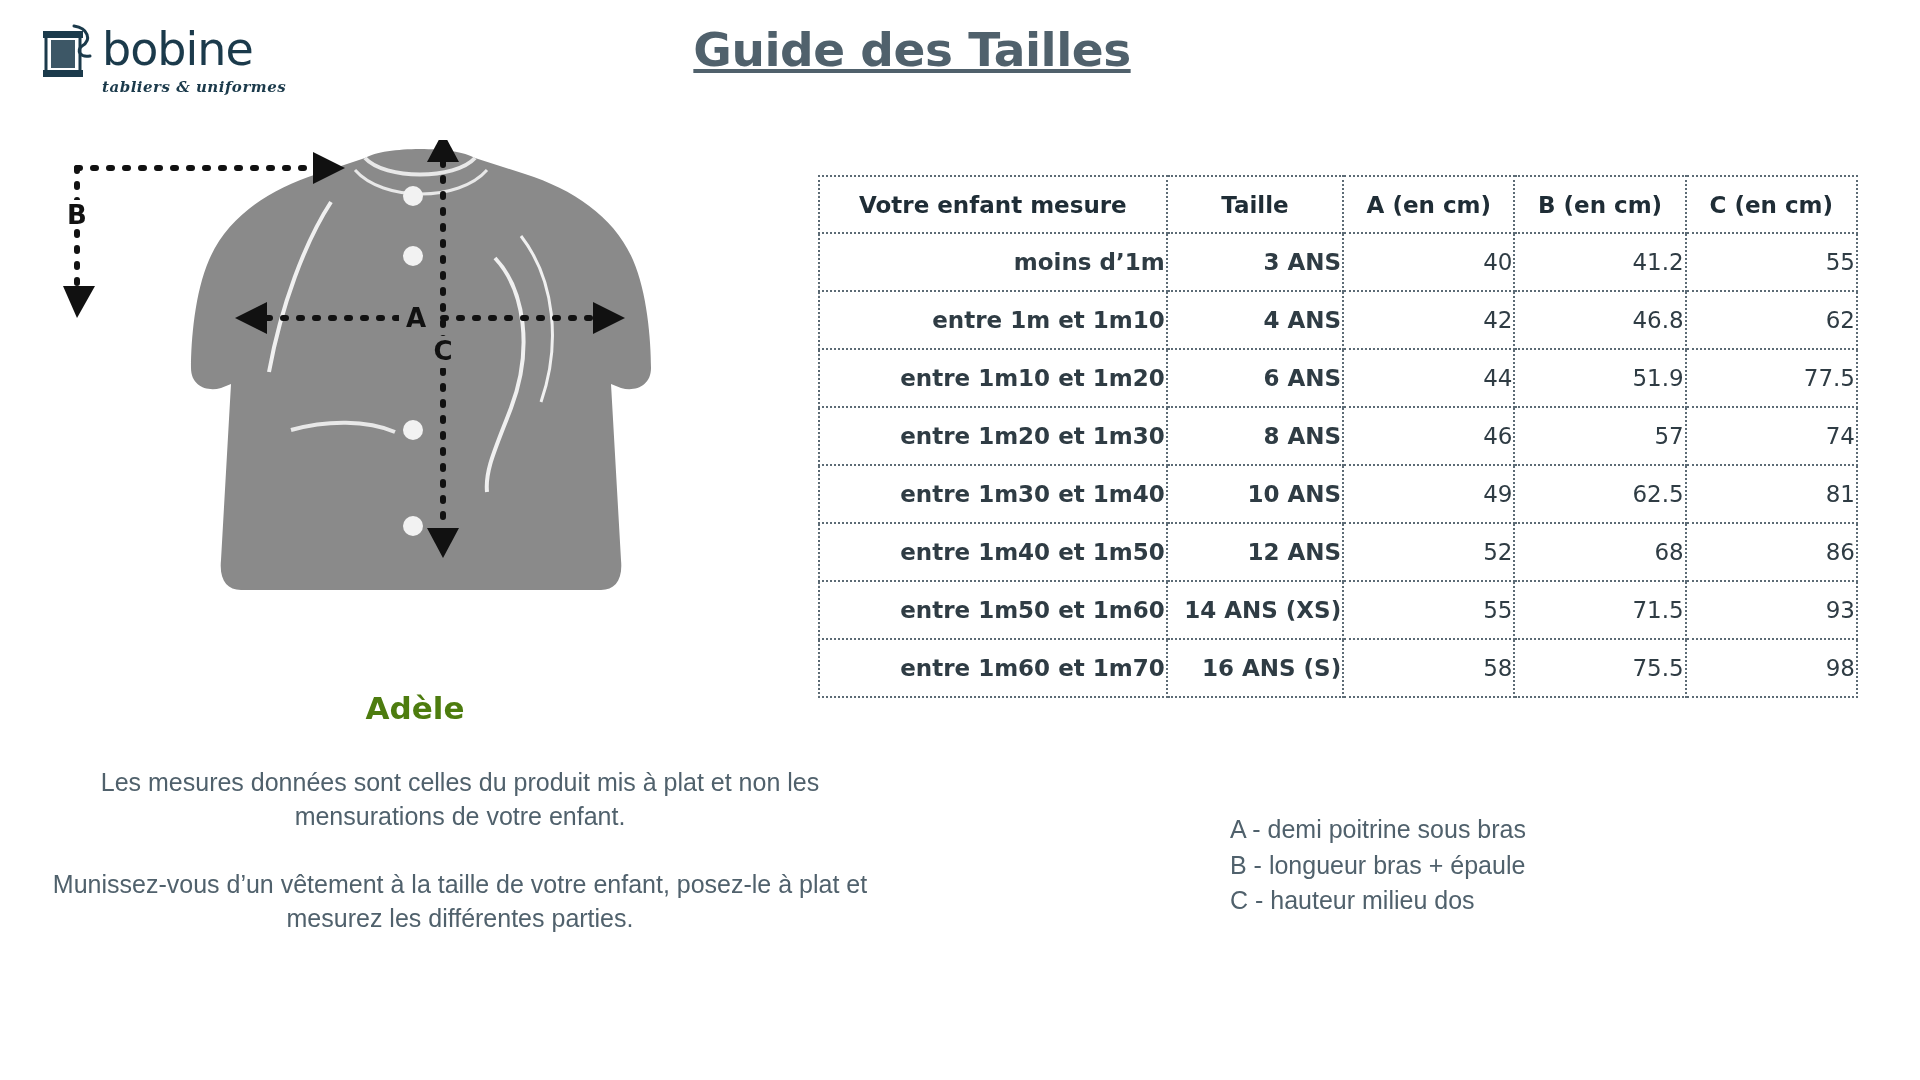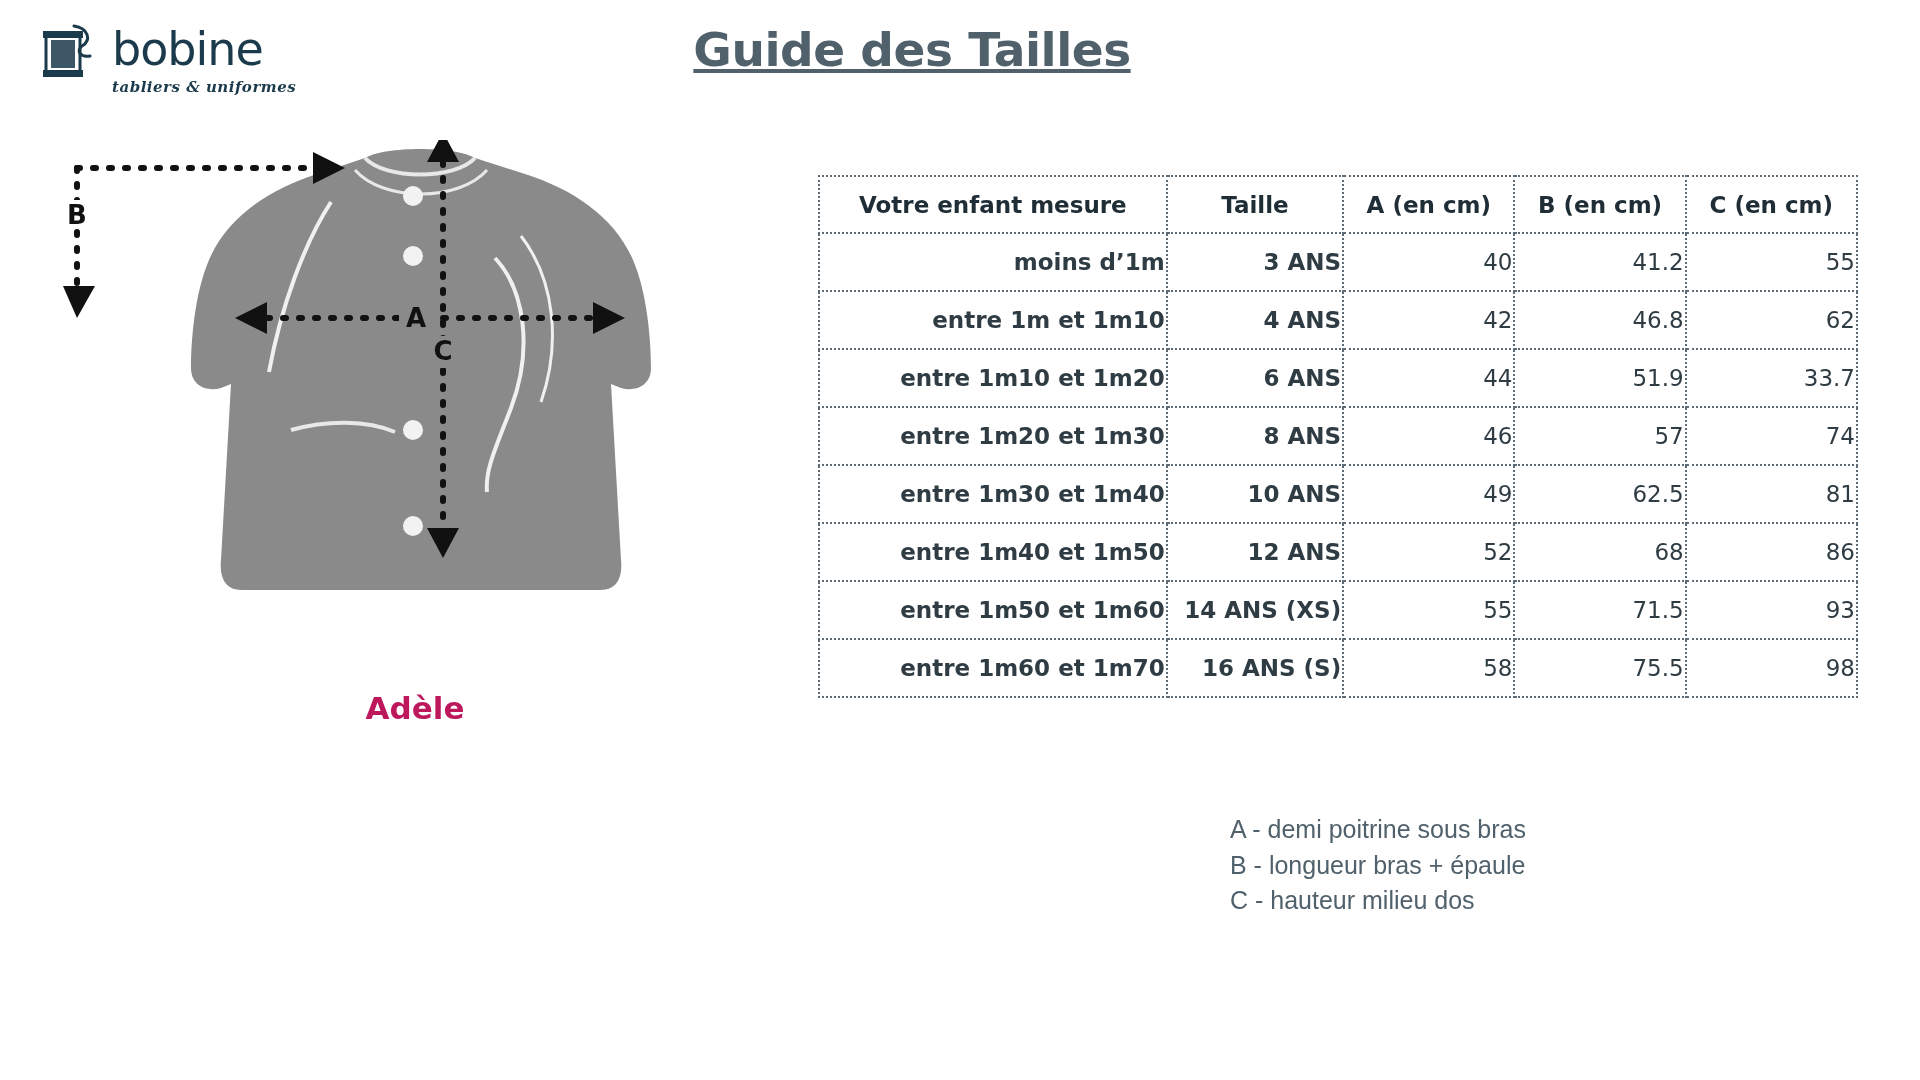--- a/index.html
+++ b/index.html
@@ -15,21 +15,20 @@
     width: 1920px; height: 1080px;
     background: #ffffff;
   }
 
   
   .logo {
     position: absolute;
     left: 40px; top: 18px;
     display: flex;
     align-items: flex-start;
-    gap: 10px;
   }
   .logo-mark { width: 62px; height: 74px; }
   .logo-text { padding-top: 8px; }
   .logo-word {
     font-size: 46px;
     color: #1b3a4b;
     letter-spacing: -1px;
     line-height: 1;
     font-family: "DejaVu Sans", sans-serif;
   }
@@ -62,21 +61,21 @@
     left: 55px; top: 140px;
     width: 720px; height: 520px;
   }
   .garment-label {
     position: absolute;
     left: 55px; top: 690px;
     width: 720px;
     text-align: center;
     font-size: 31px;
     font-weight: bold;
-    color: #be185d;
+    color: #4d7c0f;
     font-family: "DejaVu Sans", sans-serif;
   }
 
   
   .notes-left {
     position: absolute;
     left: 45px; top: 765px;
     width: 830px;
     text-align: center;
     font-size: 25px;
@@ -239,21 +238,21 @@
           <td class="col-size">4 ANS</td>
           <td>42</td>
           <td>46.8</td>
           <td>62</td>
         </tr>
         <tr>
           <td class="col-measure">entre 1m10 et 1m20</td>
           <td class="col-size">6 ANS</td>
           <td>44</td>
           <td>51.9</td>
-          <td>33.7</td>
+          <td>77.5</td>
         </tr>
         <tr>
           <td class="col-measure">entre 1m20 et 1m30</td>
           <td class="col-size">8 ANS</td>
           <td>46</td>
           <td>57</td>
           <td>74</td>
         </tr>
         <tr>
           <td class="col-measure">entre 1m30 et 1m40</td>
@@ -280,20 +279,24 @@
           <td class="col-measure">entre 1m60 et 1m70</td>
           <td class="col-size">16 ANS (S)</td>
           <td>58</td>
           <td>75.5</td>
           <td>98</td>
         </tr>
       </tbody>
     </table>
   </div>
 
+  <div class="notes-left">
+    <p>Les mesures données sont celles du produit mis à plat et non les mensurations de votre enfant.</p>
+    <p>Munissez-vous d’un vêtement à la taille de votre enfant, posez-le à plat et mesurez les différentes parties.</p>
+  </div>
 
   <div class="legend">
     <div>A - demi poitrine sous bras</div>
     <div>B - longueur bras + épaule</div>
     <div>C - hauteur milieu dos</div>
   </div>
 
 </div>
 
 </body></html>

